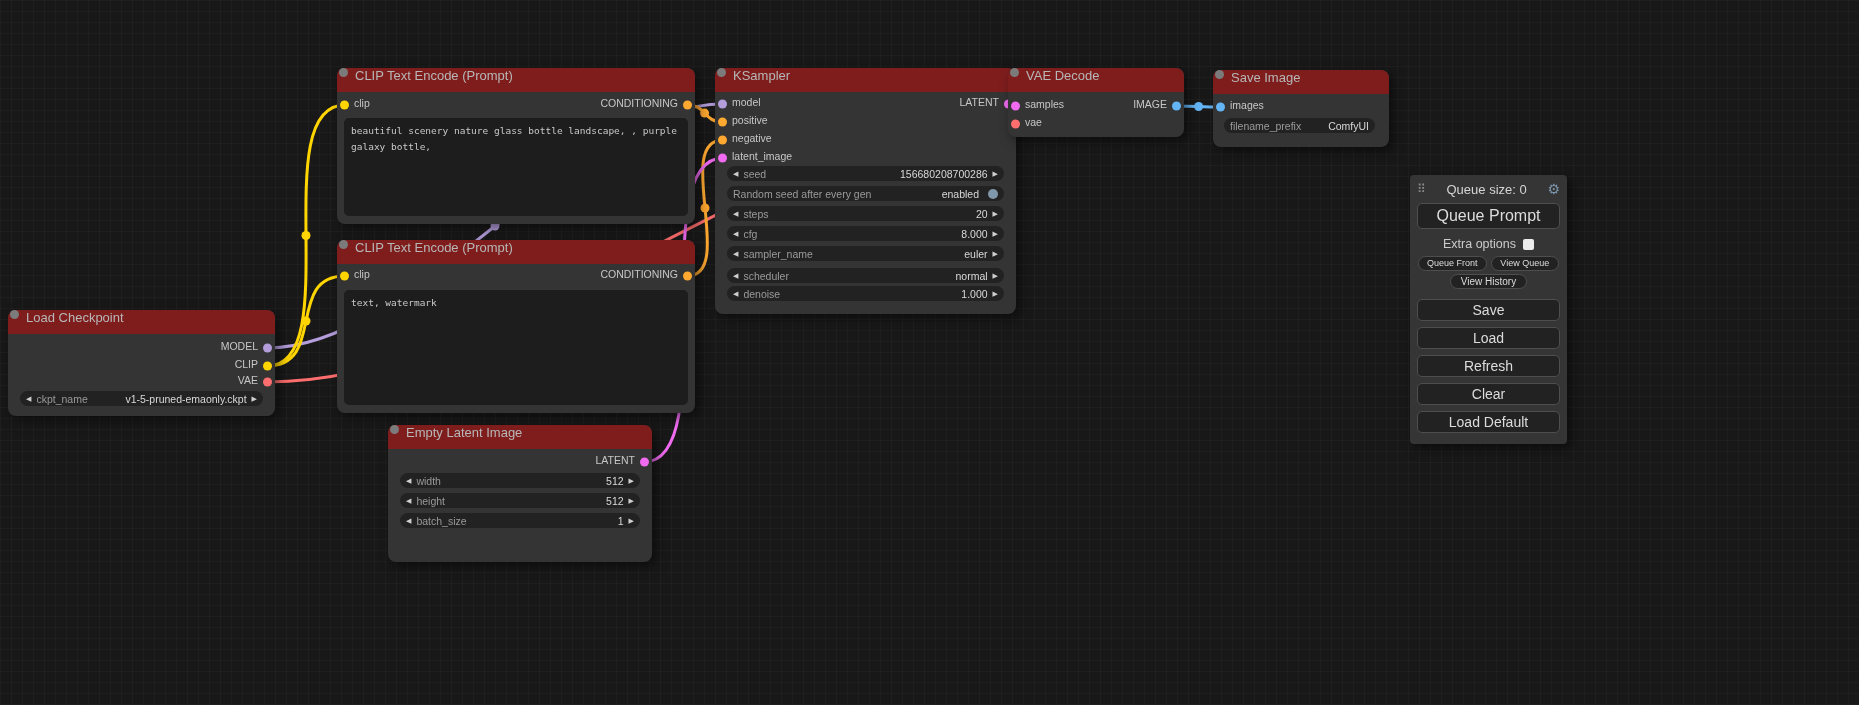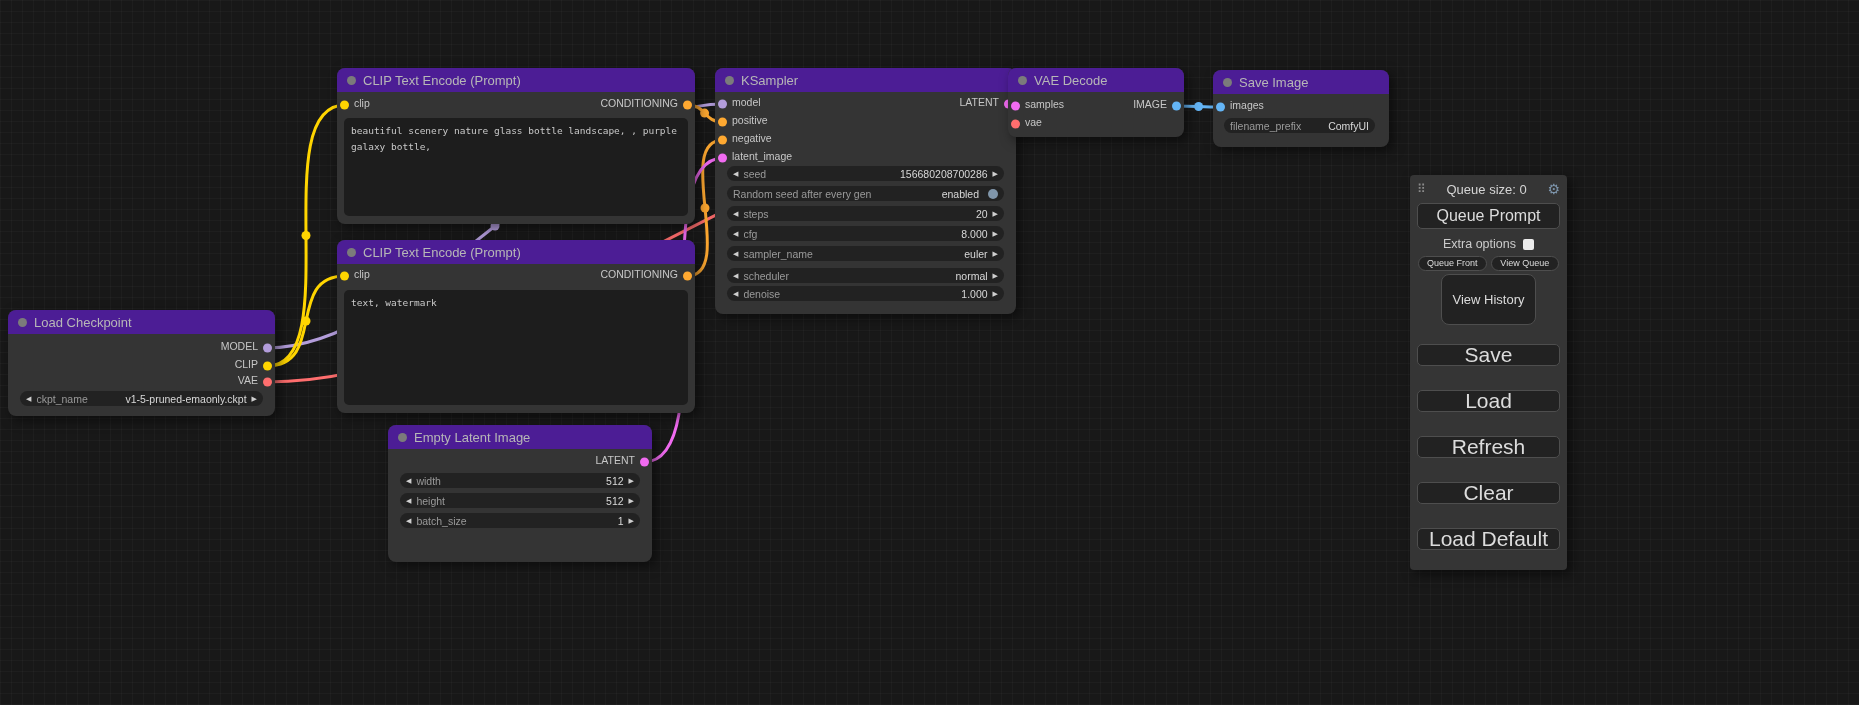--- a/index.html
+++ b/index.html
@@ -4,21 +4,21 @@
 <style>
   *{box-sizing:border-box;margin:0;padding:0}
   html,body{width:1859px;height:705px;background:#141414;font-family:"Liberation Sans",sans-serif;overflow:hidden}
   .canvas{position:relative;width:1859px;height:705px;background-color:#181818;
     background-image:linear-gradient(rgba(255,255,255,.028) 1px,transparent 1px),
                      linear-gradient(90deg,rgba(255,255,255,.028) 1px,transparent 1px);
     background-size:11px 11px;}
   .wires{position:absolute;left:0;top:0;z-index:1}
   .wires path{fill:none;stroke-width:3px}
   .node{position:absolute;background:#343434;border-radius:8px;box-shadow:4px 4px 12px rgba(0,0,0,.5);z-index:2}
-  .titlebar{height:24px;background:#4c1d95;border-radius:8px 8px 0 0;display:flex;align-items:center;padding:0 10px;gap:7px;cursor:move}
+  .titlebar{height:24px;background:#7f1d1d;border-radius:8px 8px 0 0;display:flex;align-items:flex-start;padding:0 2px;gap:7px;cursor:move}
   .titledot{width:9px;height:9px;border-radius:50%;background:#7b7b7b;flex:none}
   .title{font-size:13px;color:#b7b7b7;white-space:nowrap}
   .slot{position:absolute;left:0;right:0;height:16px;display:flex;align-items:flex-start;font-size:10.5px;color:#c7c7c7}
   .in-label{margin-left:17px}
   .out-label{margin-left:auto;margin-right:17px}
   .dot{position:absolute;width:9px;height:9px;border-radius:50%;top:50%;transform:translateY(-50%);cursor:crosshair}
   .dot.in{left:3px}
   .dot.out{right:3px}
   .widget{position:absolute;left:12px;right:12px;height:15px;background:#222;border-radius:8px;display:flex;align-items:center;padding:0 6px;font-size:10.5px;gap:5px;cursor:pointer}
   .warrow{font-size:7px;color:#cfcfcf;line-height:1}
@@ -32,22 +32,22 @@
   .drag-handle{color:#8a8a8a;font-size:12px;cursor:grab}
   .queue-size{flex:1;text-align:center}
   .gear{color:#7d95ac;font-size:14px;cursor:pointer}
   .btn{background:#222;border:1px solid #4e4e4e;color:#dcdcdc;border-radius:5px;text-align:center;cursor:pointer;font-family:"Liberation Sans",sans-serif}
   .queue-btn{margin:2px 7px 5px;height:26px;font-size:16px;line-height:24px}
   .extra-row{display:flex;align-items:center;justify-content:center;gap:7px;color:#cccccc;font-size:12.5px;height:20px}
   .checkbox{width:11px;height:11px;background:#ececec;border-radius:2px;cursor:pointer}
   .small-row{display:flex;gap:4px;margin:2px 8px 0}
   .small-btn{font-size:9px;padding:1px 6px;border-radius:8px;flex:1;line-height:11px}
   .history-row{display:flex;justify-content:center;margin:3px 0 7px}
-  .history-btn{font-size:13px;padding:19px 10px;border-radius:8px;line-height:11px}
-  .big{margin:12px 7px;height:22px;font-size:21px;line-height:20px}
+  .history-btn{font-size:10px;padding:1px 10px;border-radius:8px;line-height:11px}
+  .big{margin:3px 7px;height:22px;font-size:14px;line-height:20px}
 </style>
 </head>
 <body>
 
 <div class="canvas">
 
   <svg class="wires" width="1859" height="705">
     <path d="M267,348 C417,348 573,104 723,104" stroke="#B39DDB"></path>
     <path d="M267,366 C347,366 265,105 345,105" stroke="#FFD500"></path>
     <path d="M267,366 C327,366 285,276 345,276" stroke="#FFD500"></path>

